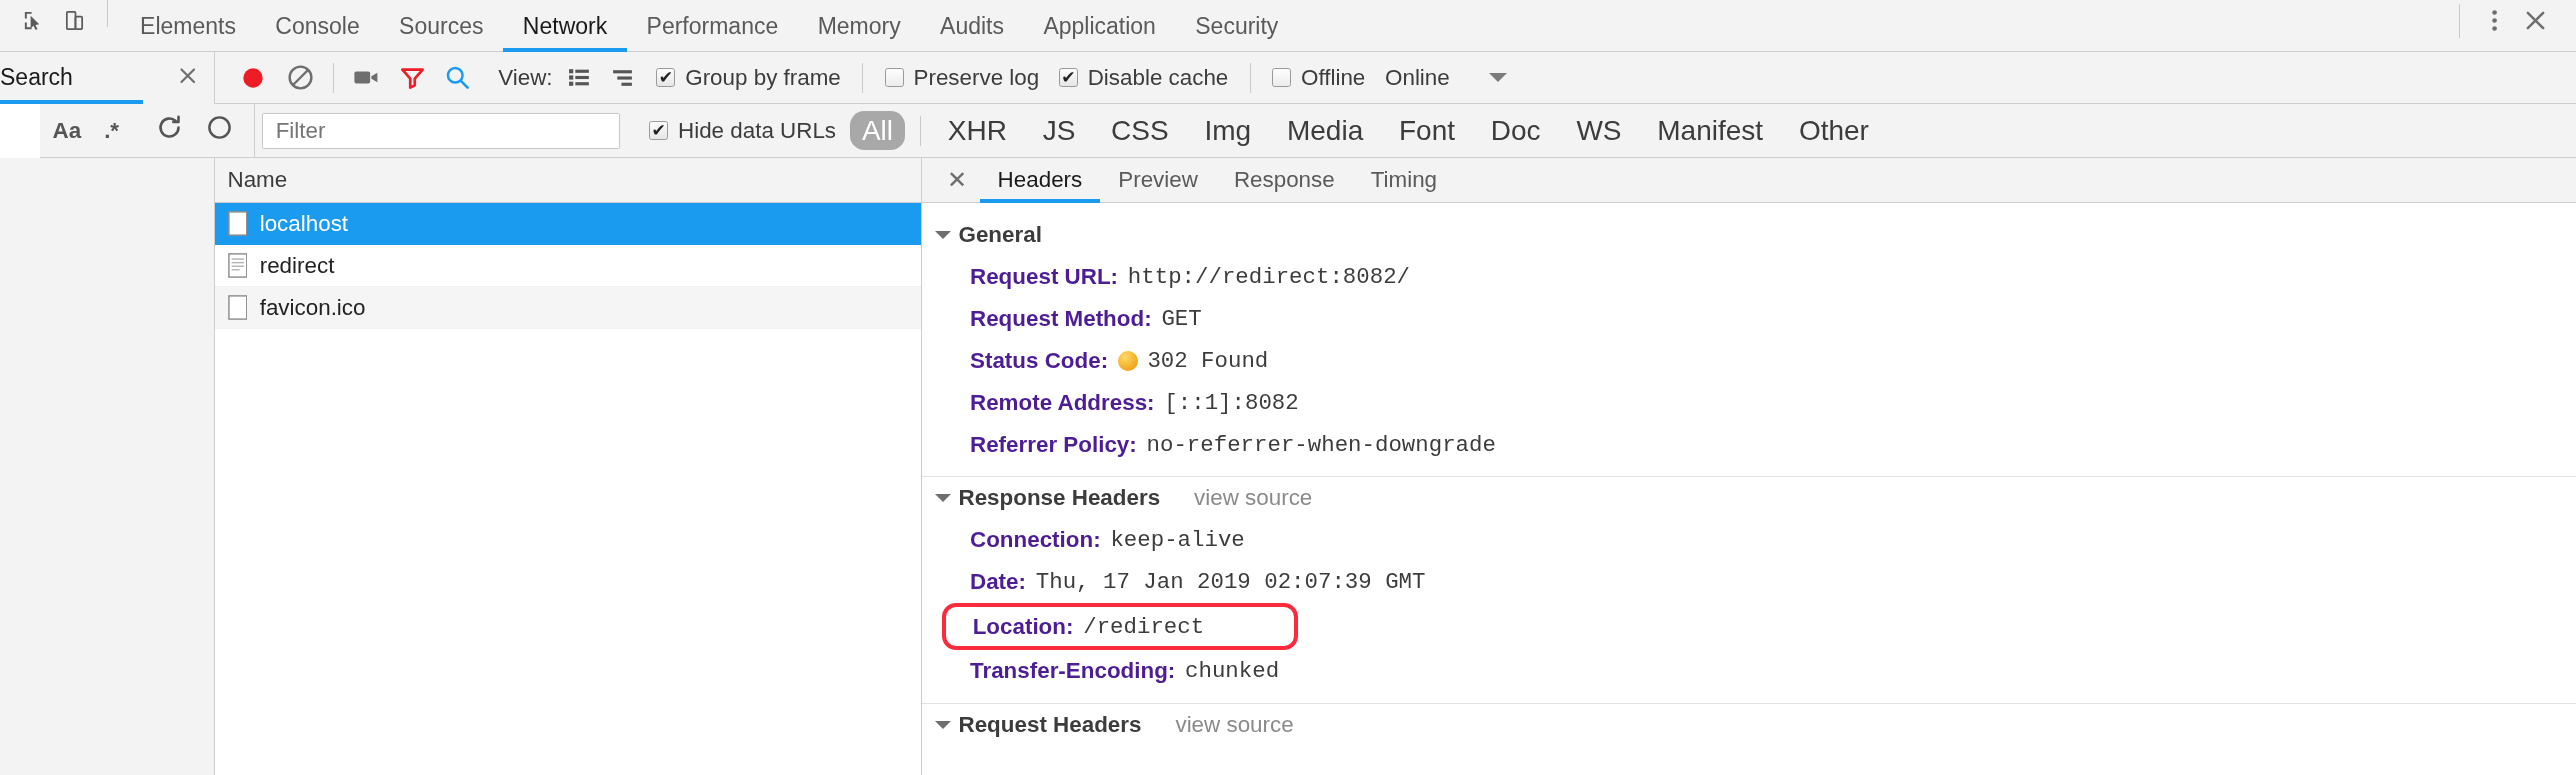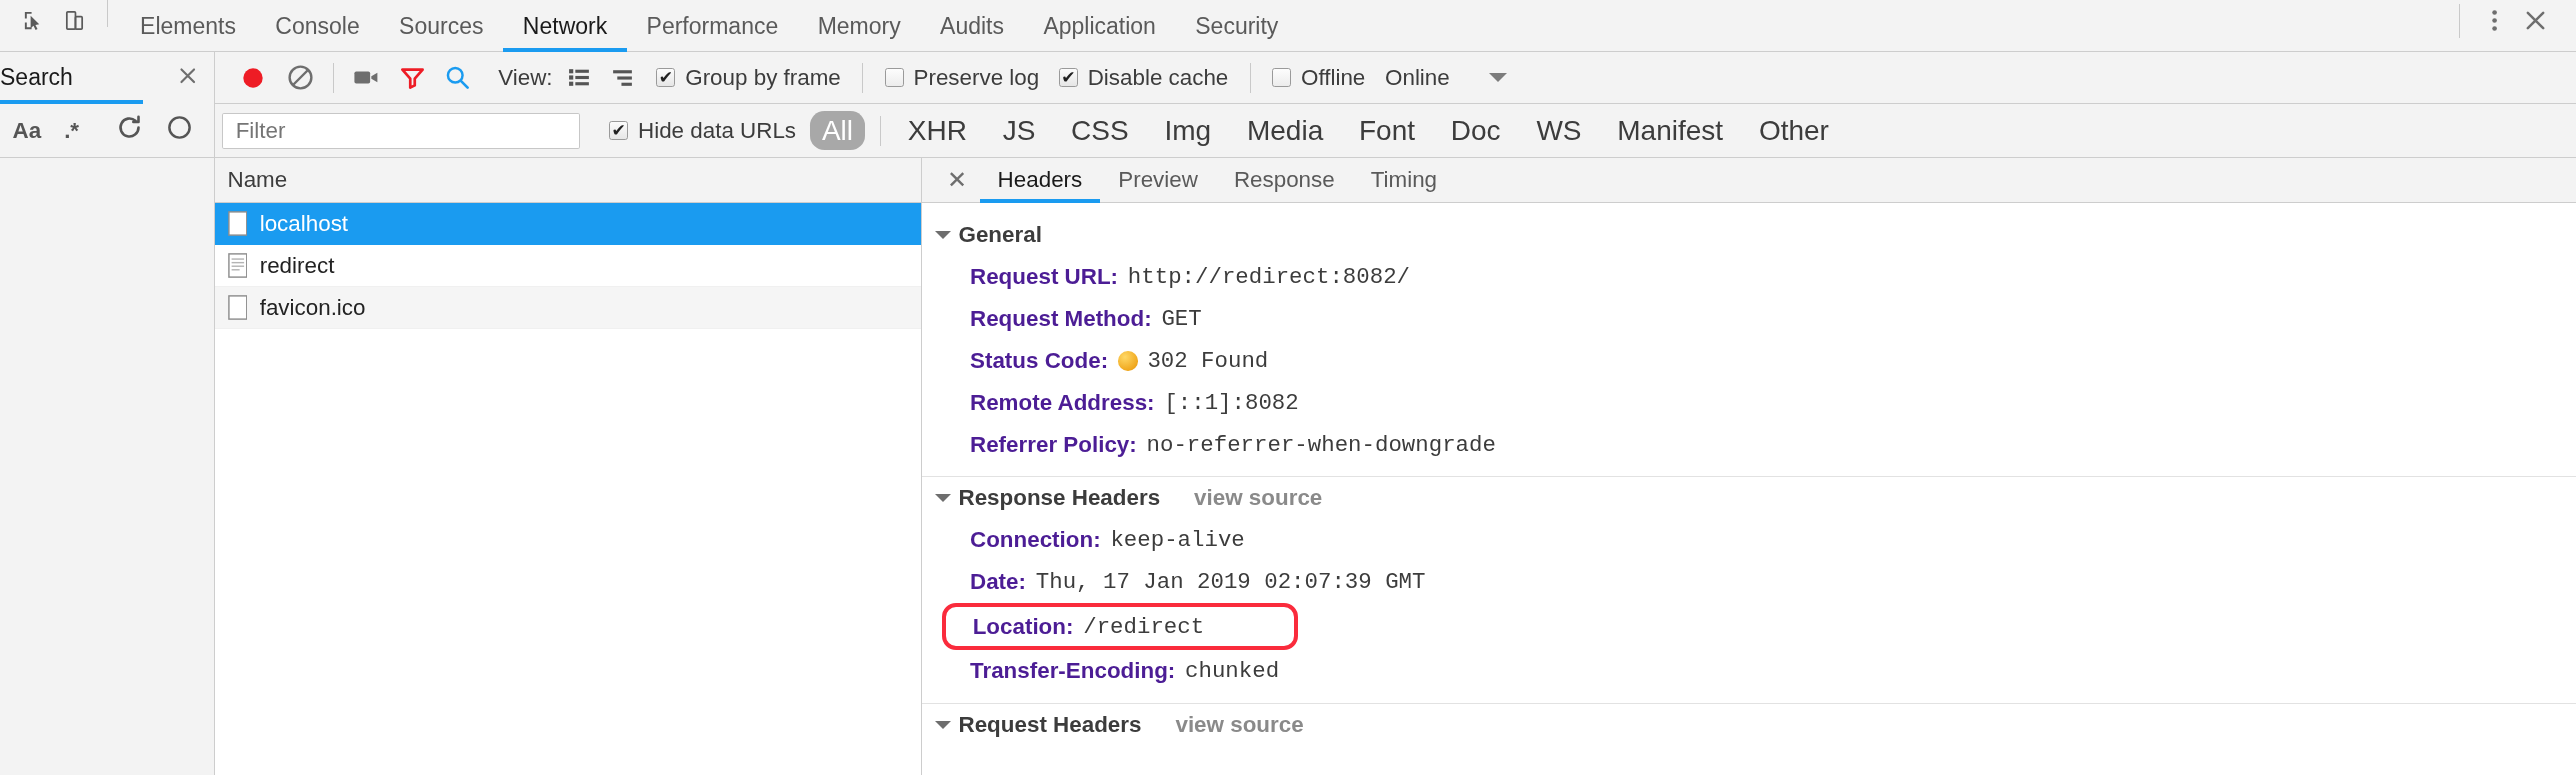--- a/index.html
+++ b/index.html
@@ -88,20 +88,21 @@
     width:0;height:0;border-left:9.8px solid transparent;border-right:9.8px solid transparent;
     border-top:9.8px solid #7c7c7c; margin-left:39px; cursor:pointer;
   }
 
   
   .filter-row {
     height: 54px; min-height:54px;
     display:flex; align-items:stretch;
     background:#f3f3f3;
     border-bottom:0.9px solid #cdcdcd;
+    margin-left:40px;
   }
   .search-tools {
     width:215px; min-width:215px;
     border-right:0.9px solid #cdcdcd;
     display:flex; align-items:center;
     background:#f3f3f3;
     padding-left:12.5px;
     overflow:hidden;
   }
   .st-btn { font-size:22.4px; font-weight:bold; color:#555; margin-right:23px; cursor:pointer; }
@@ -181,21 +182,21 @@
     display:flex; align-items:center; padding:8px 0 8px 12.5px;
     font-size:22.4px; font-weight:bold; color:#3c3c3c;
     border-top:0.9px solid #e2e2e2;
     cursor:pointer;
   }
   .sect-head.first { border-top:none; }
   .tri {
     width:0;height:0;border-left:8px solid transparent;border-right:8px solid transparent;
     border-top:8px solid #6e6e6e; margin-right:8px;
   }
-  .view-source { font-size:22.4px; font-weight:bold; color:#8a8a8a; margin-left:34px; cursor:pointer;}
+  .view-source { font-size:22.4px; font-weight:normal; color:#8a8a8a; margin-left:34px; cursor:pointer;}
 
   .kv {
     display:flex; align-items:center;
     padding: 8px 0 8px 48px;
     font-size:22.4px;
   }
   .kv .k { font-weight:bold; color:#4c1d95; white-space:nowrap;}
   .kv .v {
     font-family:"Liberation Mono", monospace;
     color:#3c3c3c; margin-left:9.8px; white-space:nowrap;

